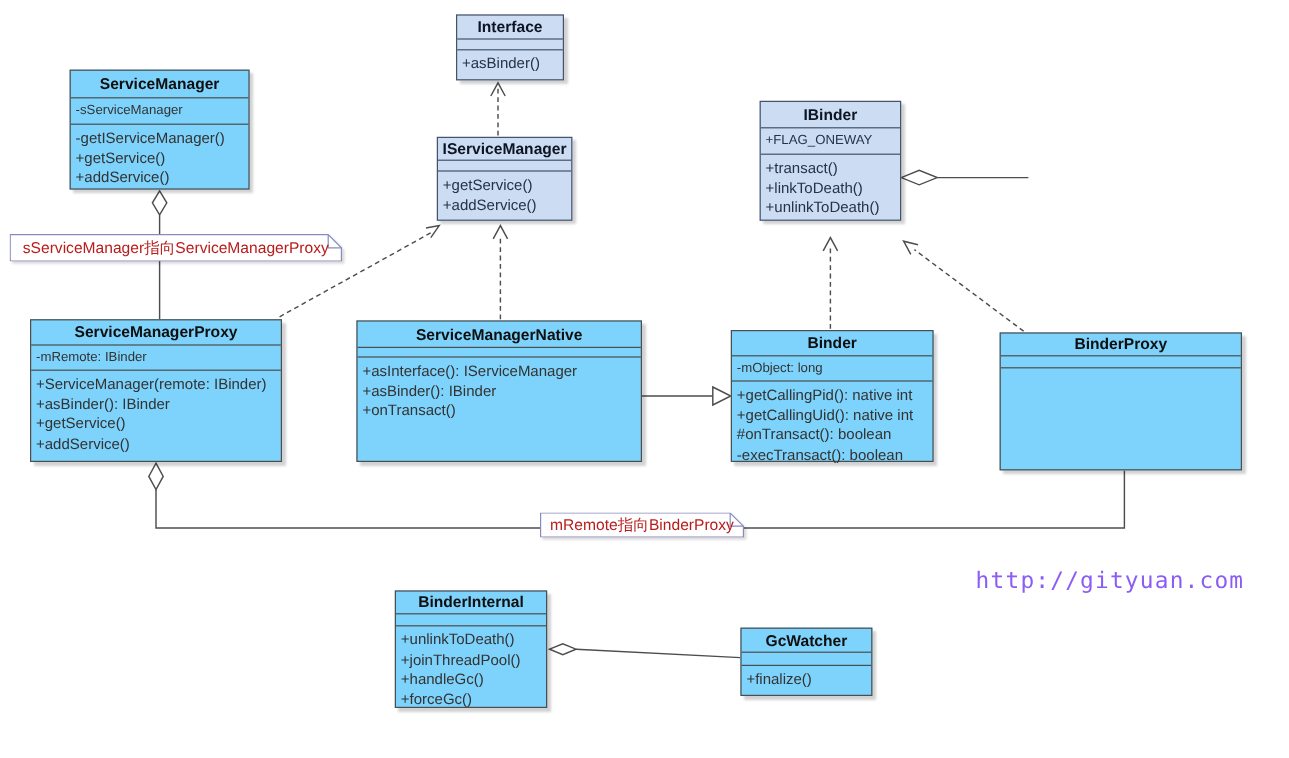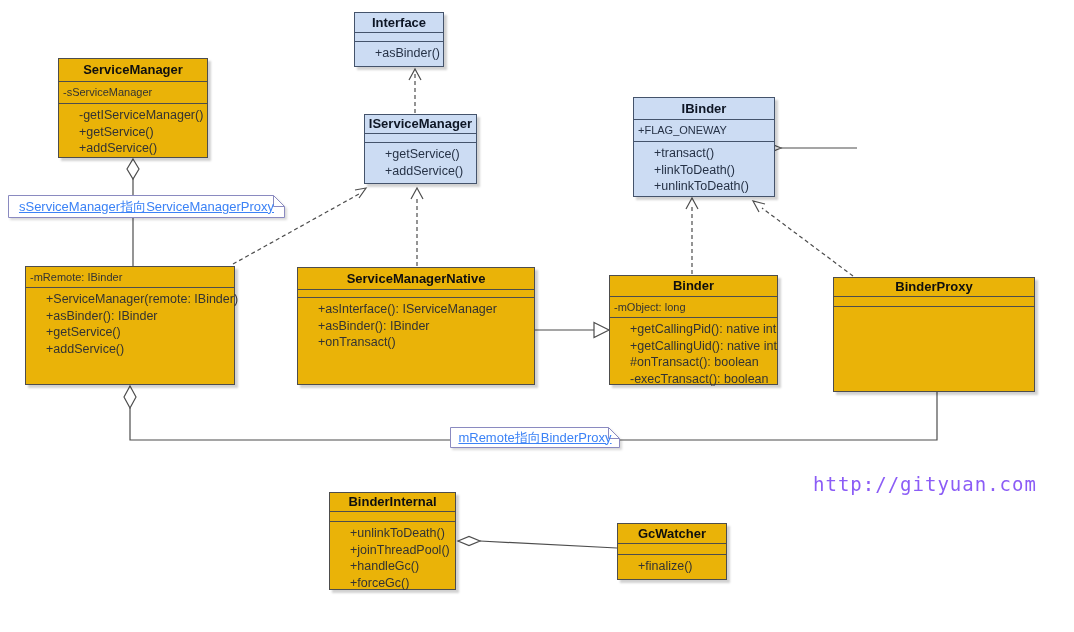--- a/index.html
+++ b/index.html
@@ -1,37 +1,37 @@
 <!DOCTYPE html>
 <html><head>
 <meta charset="utf-8">
 <style>
   * { margin:0; padding:0; box-sizing:border-box; }
   body { background:#ffffff; font-family:"Liberation Sans", sans-serif; }
   #canvas { position:relative; width:1074px; height:632px; background:#ffffff; overflow:hidden; }
   svg.wires { position:absolute; left:0; top:0; z-index:1; }
 
-  .cls { position:absolute; z-index:2; background:#eab308; border:1px solid #4d4d4d;
+  .cls { position:absolute; z-index:2; background:#7dd3fc; border:1px solid #4d4d4d;
          box-shadow:3px 3px 2px rgba(0,0,0,0.18); display:flex; flex-direction:column; }
   .cls .title { font-weight:bold; font-size:13px; color:#0f0f0f; text-align:center;
                 border-bottom:1px solid #4d4d4d; white-space:nowrap; overflow:hidden; flex:0 0 auto; }
   .cls .attrs { border-bottom:1px solid #4d4d4d; font-size:11px; color:#333333;
                 padding:2px 3px 0 4px; flex:0 0 auto; }
-  .cls .methods { font-size:12.5px; color:#333333; padding:3px 3px 0 20px; flex:1 1 auto; }
+  .cls .methods { font-size:12.5px; color:#333333; padding:3px 3px 0 4px; flex:1 1 auto; }
   .cls .mline { line-height:16.5px; white-space:nowrap; }
   .cls.blue { background:#ccdcf3; border-color:#44536b; }
   .cls.blue .title { border-color:#44536b; color:#0d1524; }
   .cls.blue .attrs { border-color:#44536b; color:#263246; }
   .cls.blue .methods { color:#263246; }
 
   .note { position:absolute; z-index:3; }
   .note svg { position:absolute; left:0; top:0; filter:drop-shadow(2px 2px 1px rgba(0,0,0,0.15)); }
   .note .note-text { position:absolute; left:0; top:0; width:100%; height:100%;
                      display:flex; align-items:center; justify-content:center;
-                     font-size:13px; color:#3b82f6; white-space:nowrap;text-decoration:underline; }
+                     font-size:13px; color:#b91c1c; white-space:nowrap; }
 
   .watermark { position:absolute; left:813px; top:473px; z-index:2;
                font-family:"DejaVu Sans Mono", monospace; font-size:19px;
                letter-spacing:1px; color:#8b5cf6; }
 </style>
 </head>
 <body>
 
 <div id="canvas">
 
@@ -63,21 +63,21 @@
       <path d="M781,148 H857"></path>
 
       <path d="M130,386 L136,397 L130,408 L124,397 Z" fill="#ffffff"></path>
       <path d="M130,408 V440 H937 V392"></path>
 
       <path d="M458,541 L469,536.5 L480,541 L469,545.5 Z" fill="#ffffff"></path>
       <path d="M480,541 L617,548"></path>
     </g>
   </svg>
 
-  <div class="cls blue" style="left:354px;top:12px;width:90px;height:55px">
+  <div class="cls blue" style="left:380px;top:12px;width:90px;height:55px">
     <div class="title" style="height:20px;line-height:19px">Interface</div>
     <div class="attrs" style="height:9px"></div>
     <div class="methods">
       <div class="mline">+asBinder()</div>
     </div>
   </div>
 
   <div class="cls blue" style="left:364px;top:114px;width:113px;height:70px">
     <div class="title" style="height:19px;line-height:18px">IServiceManager</div>
     <div class="attrs" style="height:9px"></div>
@@ -92,34 +92,35 @@
     <div class="attrs" style="height:22px">
       <div class="mline">-sServiceManager</div>
     </div>
     <div class="methods">
       <div class="mline">-getIServiceManager()</div>
       <div class="mline">+getService()</div>
       <div class="mline">+addService()</div>
     </div>
   </div>
 
-  <div class="cls blue" style="left:633px;top:97px;width:142px;height:100px">
+  <div class="cls blue" style="left:633px;top:84px;width:118px;height:100px">
     <div class="title" style="height:22px;line-height:21px">IBinder</div>
     <div class="attrs" style="height:22px">
       <div class="mline">+FLAG_ONEWAY</div>
     </div>
     <div class="methods">
       <div class="mline">+transact()</div>
       <div class="mline">+linkToDeath()</div>
       <div class="mline">+unlinkToDeath()</div>
     </div>
   </div>
 
 
   <div class="cls" style="left:25px;top:266px;width:210px;height:119px">
+    <div class="title" style="height:21px;line-height:20px">ServiceManagerProxy</div>
     <div class="attrs" style="height:21px">
       <div class="mline">-mRemote: IBinder</div>
     </div>
     <div class="methods">
       <div class="mline">+ServiceManager(remote: IBinder)</div>
       <div class="mline">+asBinder(): IBinder</div>
       <div class="mline">+getService()</div>
       <div class="mline">+addService()</div>
     </div>
   </div>

